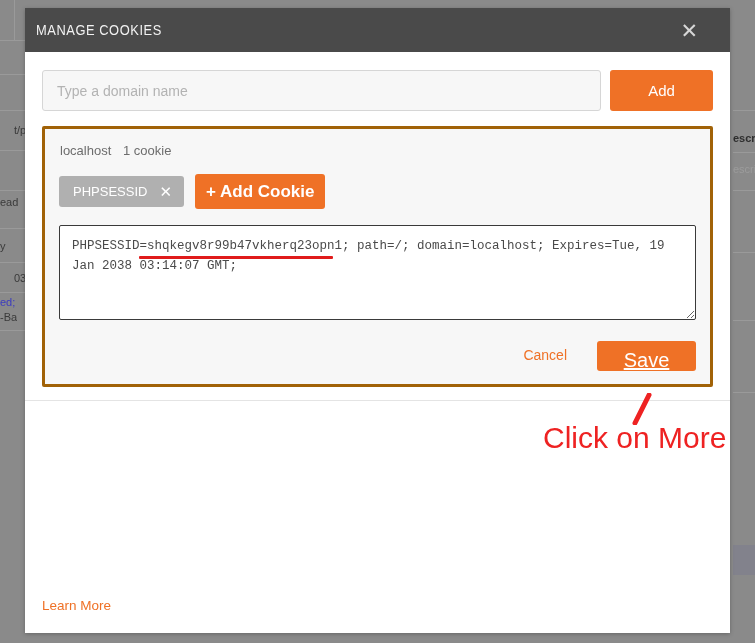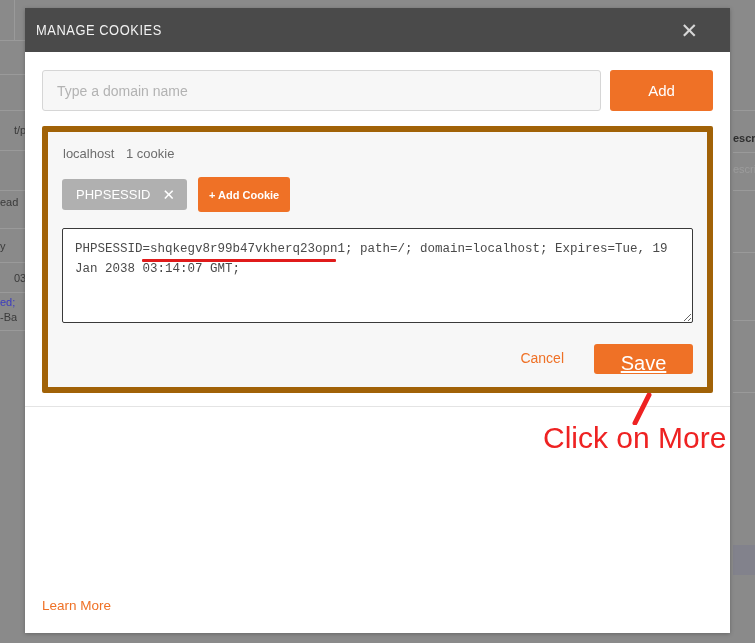--- a/index.html
+++ b/index.html
@@ -153,21 +153,21 @@
   .add-btn {
     width: 103px;
     height: 41px;
     font-size: 15px;
     font-weight: normal;
   }
 
   
   .cookie-panel {
     background: #f7f7f7;
-    border: 6px solid #a16207;
+    border: 3px solid #a16207;
     border-radius: 2px;
     padding: 14px 14px 13px 14px;
     box-sizing: border-box;
   }
   .panel-head {
     font-size: 13px;
     color: #6d6d6d;
     margin: 0 0 16px 1px;
   }
   .panel-head .count {
@@ -192,21 +192,21 @@
     cursor: pointer;
   }
   .cookie-tag .tag-x {
     font-size: 15px;
     line-height: 1;
     color: #ffffff;
     cursor: pointer;
   }
   .add-cookie-btn {
     height: 35px;
-    font-size: 11px;
+    font-size: 17px;
     padding: 8px 11px;
   }
 
   .cookie-textarea {
     display: block;
     width: 100%;
     height: 95px;
     box-sizing: border-box;
     border: 1px solid #3a3a3a;
     border-radius: 2px;

